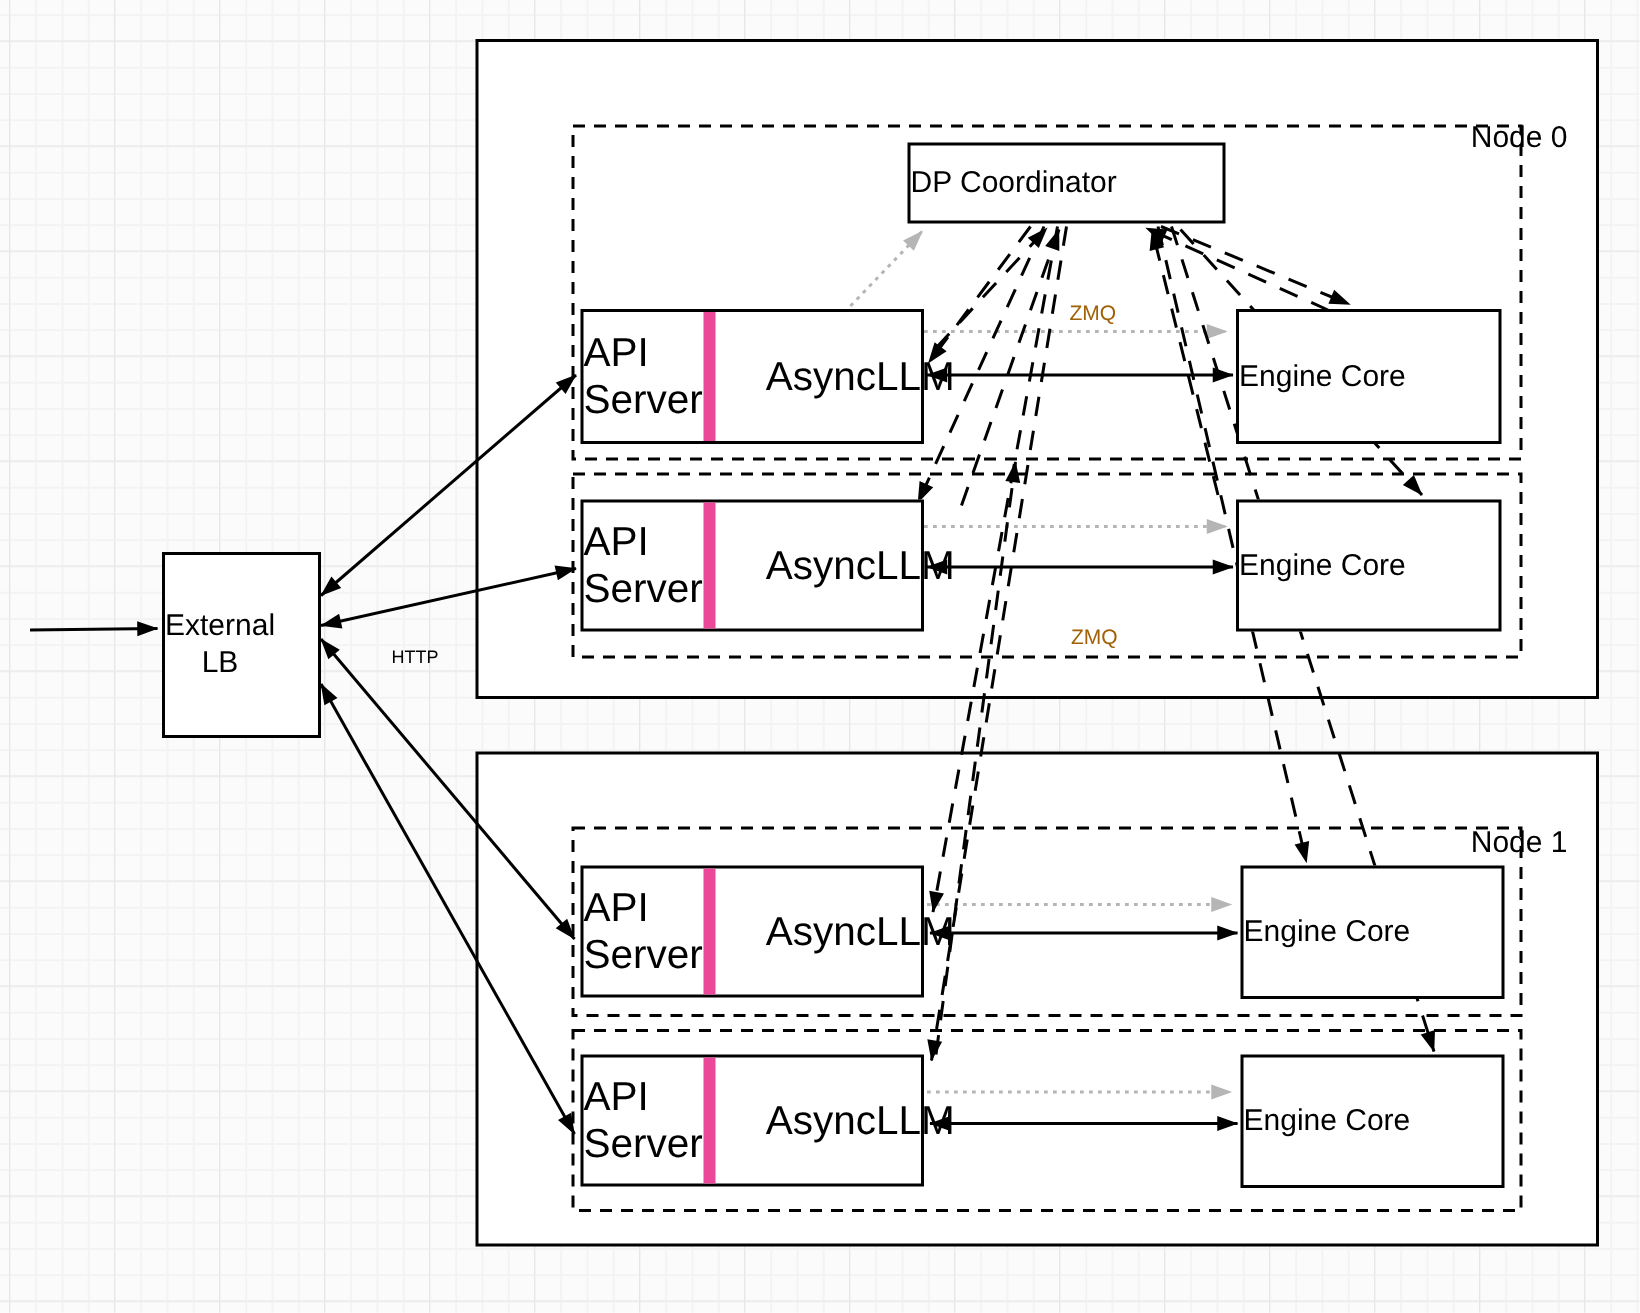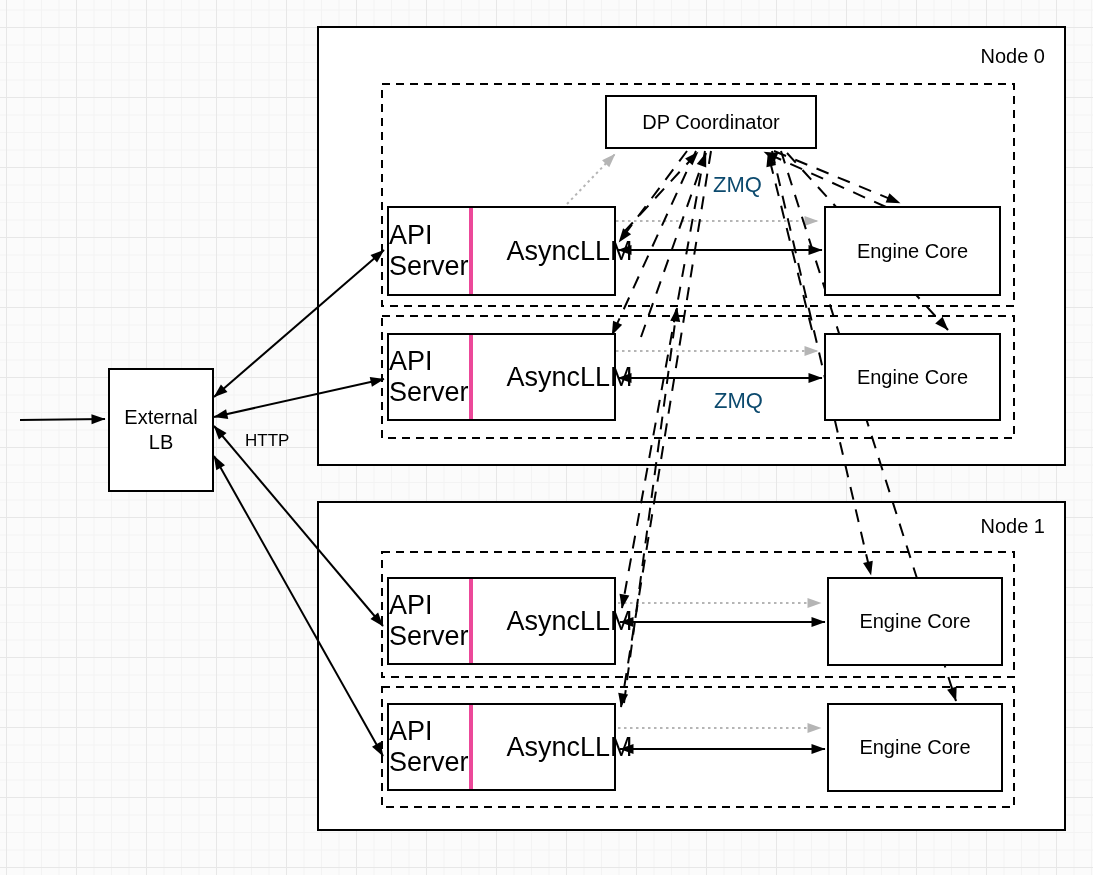--- a/index.html
+++ b/index.html
@@ -16,29 +16,29 @@
     background-position:6px 27px;
   }
   #edges{position:absolute;left:0;top:0;z-index:1;}
   .nodefill{fill:#ffffff;stroke:#000000;stroke-width:2px;}
   .grp{fill:none;stroke:#000000;stroke-width:2px;stroke-dasharray:8 6;}
   .sl{stroke:#000000;stroke-width:2px;fill:none;}
   .dl{stroke:#000000;stroke-width:2px;fill:none;stroke-dasharray:13 10;}
   .gl{stroke:#b5b5b5;stroke-width:2px;fill:none;stroke-dasharray:2.5 3.5;}
   .box{
     position:absolute;z-index:2;background:#ffffff;border:2px solid #000000;
-    box-sizing:border-box;display:flex;align-items:center;justify-content:center;
+    box-sizing:border-box;display:flex;align-items:center;
     font-size:20px;color:#000000;text-align:center;line-height:1.25;
   }
   .pair{position:absolute;z-index:2;display:flex;box-sizing:border-box;border:2px solid #000;background:#fff;}
   .cell{display:flex;align-items:center;justify-content:center;font-size:27px;color:#000;box-sizing:border-box;}
-  .cell.right{border-left:4px solid #ec4899;padding-left:34px;}
-  .floatlabel{position:absolute;z-index:3;font-size:17px;color:#000;background:#fbfbfb00;}
-  .edgelabel{position:absolute;z-index:3;font-size:22px;color:#0c4a6e;background:#ffffff;padding:0 2px;}
-  .nodetag{position:absolute;z-index:3;font-size:20px;color:#000;text-align:right;}
+  .cell.right{border-left:8px solid #ec4899;padding-left:34px;}
+  .floatlabel{position:absolute;z-index:3;font-size:12px;color:#000;background:#fbfbfb00;margin-left:16px;}
+  .edgelabel{position:absolute;z-index:3;font-size:14px;color:#a16207;background:#ffffff;padding:0 2px;margin-top:28px;}
+  .nodetag{position:absolute;z-index:3;font-size:20px;color:#000;text-align:right;margin-top:36px;}
 </style>
 </head>
 <body>
 
 <div id="canvas">
 
   <svg id="edges" width="1093" height="875" viewBox="0 0 1093 875">
     <defs>
       <marker id="ab" markerUnits="userSpaceOnUse" markerWidth="17" markerHeight="13" refX="14.5" refY="6" orient="auto-start-reverse">
         <path d="M1,1 L15,6 L1,11 Z" fill="#000000"></path>

